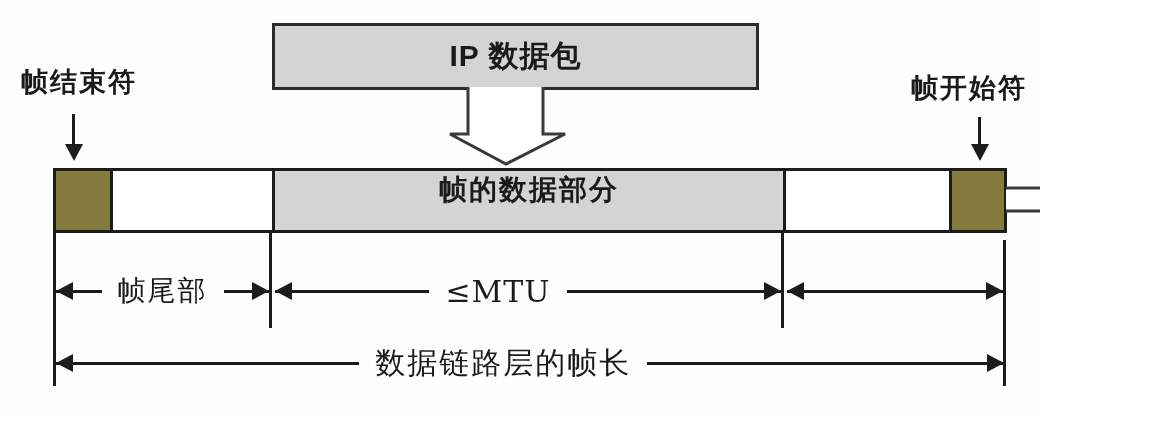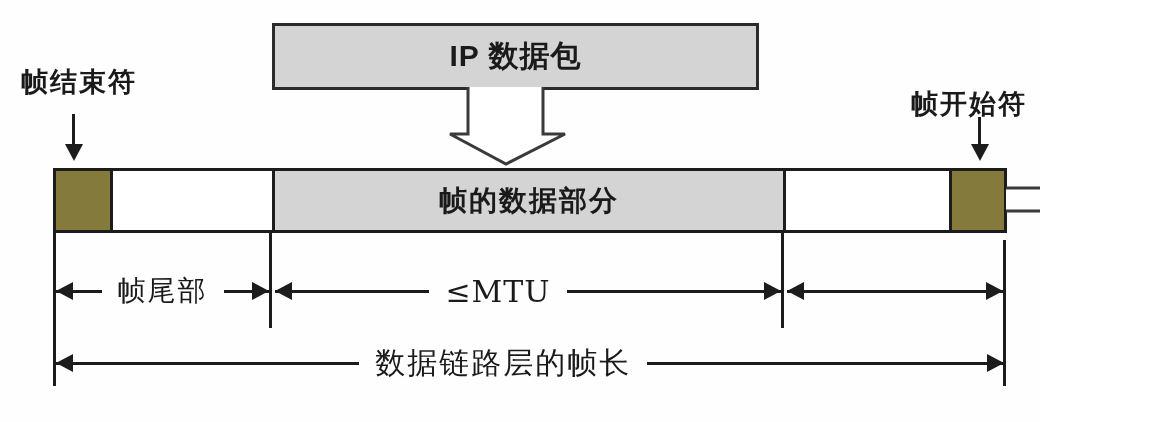--- a/index.html
+++ b/index.html
@@ -39,21 +39,21 @@
   .hollow{position:absolute;}
   .hollow path{fill:#fff;stroke:var(--arrow-outline);stroke-width:3;stroke-linejoin:miter;}
   
   .frame-bar{
     position:absolute;left:53px;top:168px;width:954px;height:65px;
     box-sizing:border-box;border:3px solid var(--line);background:#fff;
   }
   .cell{position:absolute;top:0;bottom:0;box-sizing:border-box;}
   .cell.olive{background:var(--olive);}
   .cell.gray{
-    background:var(--box-fill);display:flex;align-items:center;justify-content:center;font-family:Liberation Mono, monospace;
+    background:var(--box-fill);display:flex;justify-content:center;font-family:Liberation Mono, monospace;
   }
   .cell.gray span{font-size:28px;font-weight:bold;letter-spacing:2px;}
   
   .tick{position:absolute;width:3px;background:var(--line);}
   
   .dim{
     position:absolute;display:flex;align-items:center;height:44px;
   }
   .dim .ln{height:3px;background:var(--line);position:relative;flex-grow:1;}
   .dim .ln.l::before{
@@ -78,21 +78,21 @@
   .dim.total .lbl{font-size:30px;}
 </style>
 </head>
 <body>
 
 <div class="canvas">
 
   <div class="side-label" style="left:21px;top:64px;">帧结束符</div>
   <div class="varrow" style="left:72px;top:114px;height:31px;"></div>
 
-  <div class="side-label" style="left:911px;top:70px;margin-top:16px;">帧开始符</div>
+  <div class="side-label" style="left:911px;top:70px;">帧开始符</div>
   <div class="varrow" style="left:978px;top:117px;height:28px;"></div>
 
   <div class="ip-box">
     <span>IP 数据包</span>
   </div>
 
   <svg class="hollow" style="left:445px;top:87px;" width="125" height="80" viewBox="0 0 125 80">
     <path d="M23,0 L23,47 L5,47 L61,77 L120,47 L98,47 L98,0"></path>
   </svg>
 

